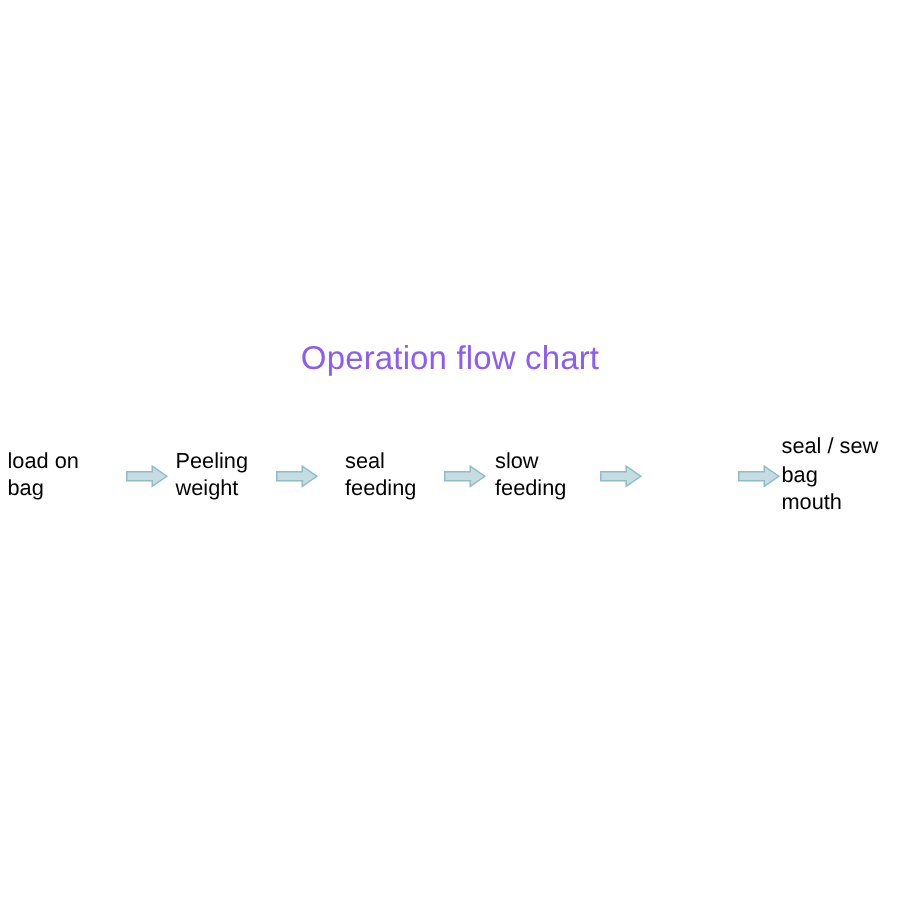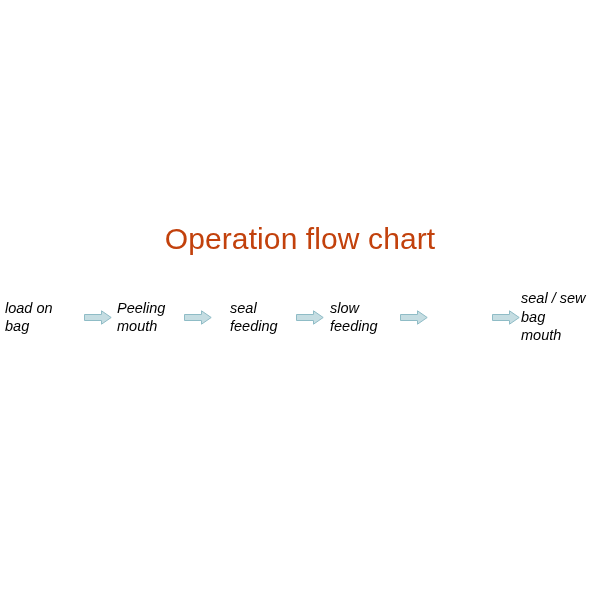--- a/index.html
+++ b/index.html
@@ -17,34 +17,33 @@
     height: 600px;
     background: #ffffff;
     overflow: hidden;
   }
   #chart-title {
     position: absolute;
     left: 0;
     right: 0;
     top: 226px;
     text-align: center;
-    font-size: 30px;
+    font-size: 22px;
     line-height: 26px;
-    color: #c2410c;
+    color: #8b5cf6;
     font-weight: 400;
     letter-spacing: 0.1px;
     white-space: nowrap;
   }
   #flow-row {
     position: absolute;
     left: 0;
     top: 282px;
     width: 600px;
     height: 70px;
-    font-style: italic;
   }
   .flow-step {
     position: absolute;
     top: 0;
     height: 70px;
     display: flex;
     align-items: center;
   }
   .step-label {
     font-size: 14.5px;
@@ -82,21 +81,21 @@
     </div>
 
     <div class="flow-arrow" style="left:84px;">
       <svg width="28" height="15" viewBox="0 0 28 15" aria-hidden="true">
         <path d="M0.5,4.5 L17.5,4.5 L17.5,0.8 L27.2,7.5 L17.5,14.2 L17.5,10.5 L0.5,10.5 Z" fill="#c5dde2" stroke="#8fbcc6" stroke-width="1"></path>
       </svg>
     </div>
 
     <div class="flow-step" style="left:117px;">
       <span class="step-label">Peeling
-mouth</span>
+weight</span>
     </div>
 
     <div class="flow-arrow" style="left:184px;">
       <svg width="28" height="15" viewBox="0 0 28 15" aria-hidden="true">
         <path d="M0.5,4.5 L17.5,4.5 L17.5,0.8 L27.2,7.5 L17.5,14.2 L17.5,10.5 L0.5,10.5 Z" fill="#c5dde2" stroke="#8fbcc6" stroke-width="1"></path>
       </svg>
     </div>
 
     <div class="flow-step" style="left:230px;">
       <span class="step-label">seal

